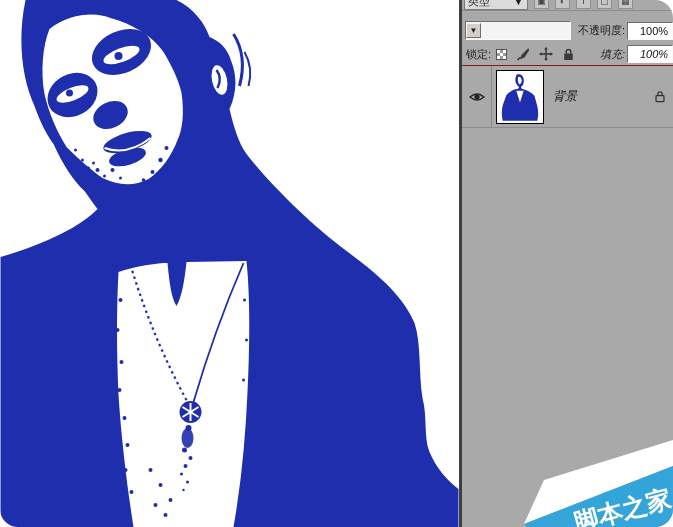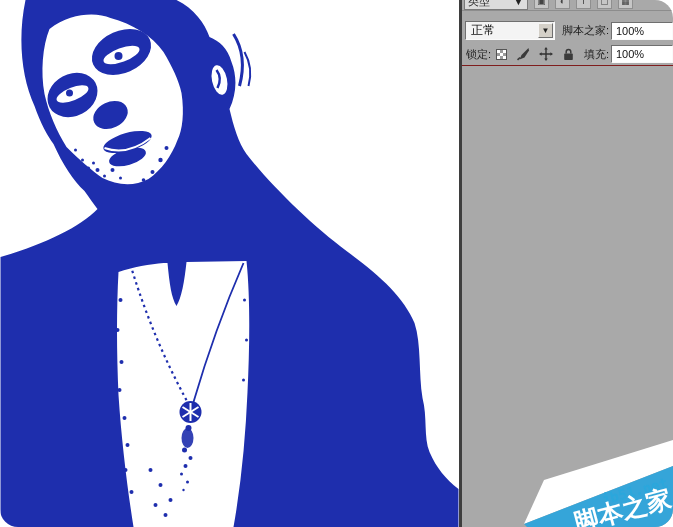--- a/index.html
+++ b/index.html
@@ -25,32 +25,32 @@
 
   .blend-row{height:32px;display:flex;align-items:flex-end;padding:0 0 3px 3px;}
   .combo{width:107px;height:19px;background:#f4f4f4;border:1px solid;
          border-color:#6f6f6f #fafafa #fafafa #6f6f6f;display:flex;align-items:center;}
   .combo .combo-text{flex:1;font-size:12px;color:#111;padding-left:5px;}
   .combo .combo-arrow{width:15px;height:15px;margin-right:1px;background:#d4d0c8;
         border:1px solid;border-color:#f5f5f5 #6f6f6f #6f6f6f #f5f5f5;
         font-size:8px;color:#222;display:flex;align-items:center;justify-content:center;}
   .small-label{font-size:11px;color:#1c1c1c;white-space:nowrap;}
   .blend-row .small-label{margin-left:7px;padding-bottom:2px;}
-  .value-box{width:62px;height:18px;background:#fff;border:1px solid;
+  .value-box{width:46px;height:18px;background:#fff;border:1px solid;
              border-color:#6f6f6f #fafafa #fafafa #6f6f6f;font-size:11px;color:#111;
-             display:flex;align-items:center;padding-left:4px;margin-left:2px;flex:none;}
+             display:flex;align-items:center;padding-left:12px;margin-left:2px;flex:none;}
 
   .lock-row{height:23px;display:flex;align-items:center;padding-left:4px;border-bottom:1px solid #7f1d1d;}
   .lock-icons{display:flex;align-items:center;gap:9px;margin-left:5px;}
   .lock-icons .licon{display:flex;align-items:center;justify-content:center;cursor:default;}
   .checker-sq{width:11px;height:11px;border:1px solid #555;background-color:#fff;
       background-image:linear-gradient(45deg,#9a9a9a 25%,transparent 25%,transparent 75%,#9a9a9a 75%),
                        linear-gradient(45deg,#9a9a9a 25%,transparent 25%,transparent 75%,#9a9a9a 75%);
       background-position:0 0,3px 3px;background-size:6px 6px;}
-  .fill-group{margin-left:auto;display:flex;align-items:center;}
+  .fill-group{margin-left:auto;display:flex;align-items:center;font-style:italic;}
 
   .layer-row{height:62px;display:flex;border-bottom:1px solid #8e8e8e;}
   .eye-cell{width:30px;border-right:1px solid #8b8b8b;display:flex;align-items:center;justify-content:center;}
   .row-content{flex:1;display:flex;align-items:center;}
   .layer-row.selected .row-content{background:#b8c3dd;}
   .thumb{width:48px;height:54px;margin:0 9px 0 4px;border:1px solid #000;background:#fff;flex:none;
          display:flex;align-items:center;justify-content:center;overflow:hidden;}
   .thumb.checker{background-color:#fff;
       background-image:linear-gradient(45deg,#c9c9c9 25%,transparent 25%,transparent 75%,#c9c9c9 75%),
                        linear-gradient(45deg,#c9c9c9 25%,transparent 25%,transparent 75%,#c9c9c9 75%);
@@ -199,24 +199,23 @@
         <span class="filter-icon">▣</span>
         <span class="filter-icon">◐</span>
         <span class="filter-icon">T</span>
         <span class="filter-icon">▢</span>
         <span class="filter-icon">▦</span>
       </div>
     </div>
 
     <div class="blend-row">
       <div class="combo">
-        <span class="combo-text">正常</span>
         <span class="combo-arrow">▼</span>
       </div>
-      <span class="small-label">脚本之家:</span>
+      <span class="small-label">不透明度:</span>
       <div class="value-box">
         <span>100%</span>
       </div>
     </div>
 
     <div class="lock-row">
       <span class="small-label">锁定:</span>
       <div class="lock-icons">
         <span class="licon">
             <span class="checker-sq"></span>
@@ -242,20 +241,44 @@
       </div>
       <div class="fill-group">
         <span class="small-label">填充:</span>
         <div class="value-box">
           <span>100%</span>
         </div>
       </div>
     </div>
 
 
+    <div class="layer-row">
+      <div class="eye-cell">
+        <svg width="16" height="12" viewBox="0 0 16 12">
+          <path d="M1,6 Q8,0 15,6 Q8,12 1,6 Z" fill="none" stroke="#222" stroke-width="1.3"></path>
+          <circle cx="8" c6="6" cy="6" r="2.6" fill="#222"></circle>
+        </svg>
+      </div>
+      <div class="row-content">
+        <div class="thumb">
+          <svg width="40" height="48" viewBox="0 0 44 52">
+            <path fill="#1e2ead" fill-rule="evenodd" d="M19,1 Q25,0 26,6 Q27,12 23,15 L24,17 Q33,19 38,25 L41,36 Q43,45 41,52 L3,52 Q1,44 3,35 L7,24 Q12,18 20,17 L21,15 Q16,11 17,5 Q18,1 19,1 Z
+                     M18,19 L22,32 L26,19 Z
+                     M20,4 Q23,3 24,8 Q23,12 21,12 Q19,9 20,4 Z"></path>
+          </svg>
+        </div>
+        <span class="layer-name bg">背景</span>
+        <span class="layer-lock">
+          <svg width="12" height="13" viewBox="0 0 13 13">
+              <rect x="2.2" y="5.6" width="8.6" height="6.4" rx="0.8" fill="none" stroke="#333" stroke-width="1.4"></rect>
+              <path d="M4.2,5.6 V3.8 a2.3,2.3 0 0 1 4.6,0 V5.6" fill="none" stroke="#333" stroke-width="1.4"></path>
+            </svg>
+        </span>
+      </div>
+    </div>
 
     <div class="panel-rest"></div>
   </div>
 
   <svg class="watermark" viewBox="0 0 150 90">
     <polygon points="1,87 21,43 150,3 150,29" fill="#ffffff"></polygon>
     <polygon points="1,87 150,29 150,90 4,90" fill="#35a5d9"></polygon>
     <text x="112" y="59" text-anchor="middle" transform="rotate(-15 112 55)" font-family="DejaVu Sans Mono, monospace" font-size="14" font-weight="bold" fill="#2ba7dc">jb51.net</text>
     <text x="100" y="82" text-anchor="middle" transform="rotate(-15 100 76)" font-family="Liberation Sans, sans-serif" font-size="25" font-weight="bold" fill="#ffffff">脚本之家</text>
   </svg>

